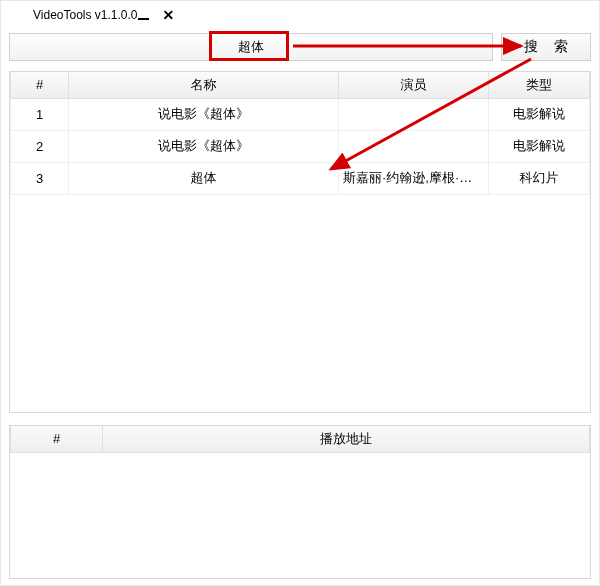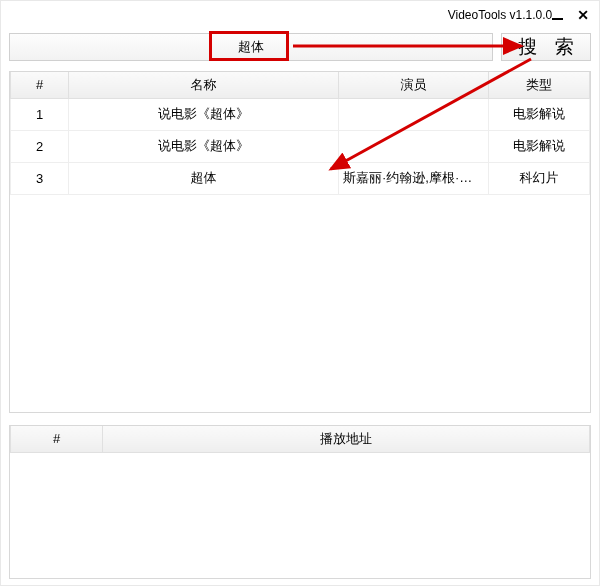--- a/index.html
+++ b/index.html
@@ -10,23 +10,24 @@
     width: 600px;
     height: 586px;
     overflow: hidden;
     position: relative;
     border: 1px solid #e8e8e8;
   }
   .titlebar {
     height: 28px;
     display: flex;
     align-items: center;
-    justify-content: flex-end;
+    justify-content: flex-start;
     padding: 8px 10px;
     font-size: 12px;
+    margin-left: 22px;
   }
   .titlebar .controls { display: flex; gap: 14px; align-items: center; }
   .titlebar .controls span { cursor: default; font-weight: bold; font-size: 14px; }
   .min-icon { display:inline-block; width:11px; border-top:2px solid #000; margin-top:6px; }
   .close-icon { font-size:16px; line-height:12px; }
 
   .searchrow {
     display: flex;
     margin: 4px 8px 10px 8px;
     gap: 8px;
@@ -39,21 +40,21 @@
     text-align: center;
     font-size: 13px;
     outline: none;
   }
   .searchrow button {
     width: 90px;
     height: 28px;
     border: 1px solid #d0d0d0;
     background: linear-gradient(#fdfdfd,#f0f0f0);
     cursor: pointer;
-    font-size: 19px;
+    font-size: 14px;
     letter-spacing: 6px;
     padding-left: 6px;
   }
 
   .results-wrap {
     margin: 0 8px 12px 8px;
     border: 1px solid #d8d8d8;
     height: 342px;
     overflow: hidden;
     background:#fff;

